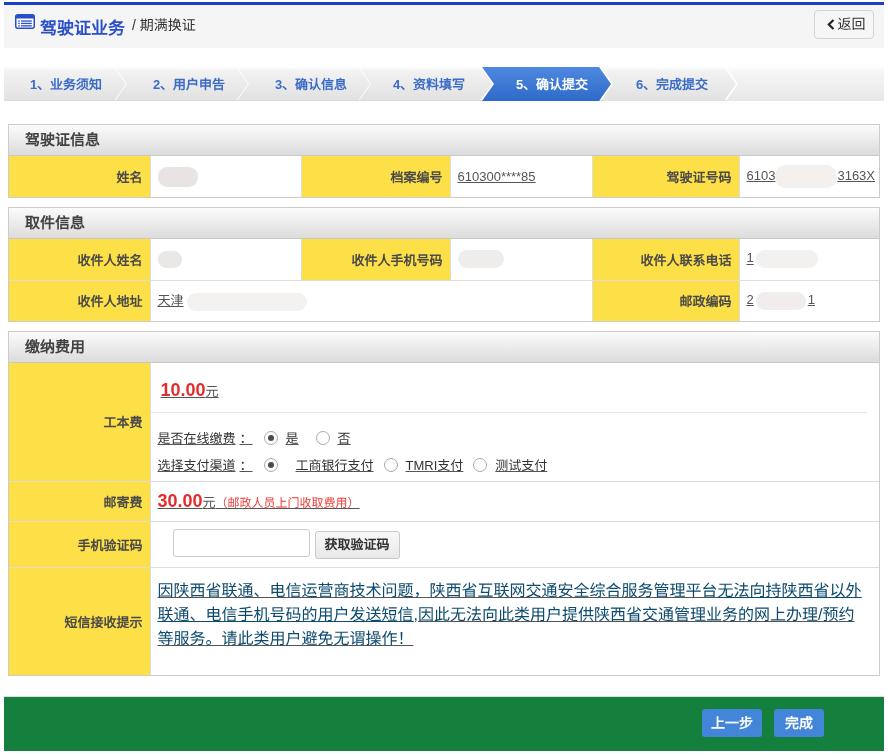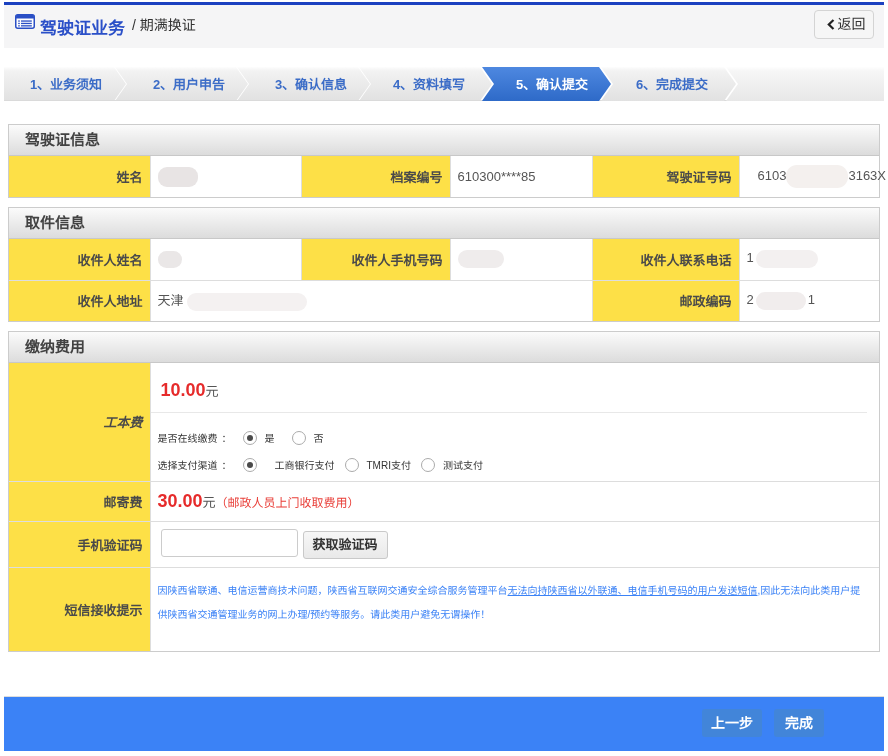--- a/index.html
+++ b/index.html
@@ -18,34 +18,34 @@
 .content { margin-top:23px; }
 .panel { border:1px solid #ccc; margin:0 8px 9px 8px; }
 .panel-h { height:31px; line-height:29px; padding-left:16px; font-weight:bold; font-size:15px; color:#424242; background:linear-gradient(#fbfbfb,#dcdcdc); border-bottom:1px solid #c8c8c8; }
 table.info { width:100%; border-collapse:collapse; table-layout:fixed; }
 table.info td { border:1px solid #ddd; font-size:13px; vertical-align:middle; }
 table.info tr td:first-child { border-left:none; }
 table.info tr td:last-child { border-right:none; }
 table.info tr:first-child td { border-top:none; }
 table.info tr:last-child td { border-bottom:none; }
 td.lb { background:#fde047; text-align:right; padding-right:7px; font-weight:bold; color:#4a4a4a; }
-td.vl { background:#fff; padding-left:7px; color:#555; font-size:13px; }
+td.vl { background:#fff; padding-left:7px; color:#555; font-size:13px;text-decoration:underline; }
 .h41 td { height:41px; }
 .blob { display:inline-block; vertical-align:middle; border-radius:9px; }
 .red { color:#e62b2b; font-weight:bold; font-size:18px; }
 .redn { color:#e9403a; font-size:12px; font-weight:normal; }
 .fee-top { padding:11px 0 11px 10px; border-bottom:1px solid #e8e8e8; margin-right:12px; }
-.payline { padding-left:7px; display:flex; align-items:center; color:#333; font-size:10px; height:20px; } .payline span { flex:none; }
+.payline { padding-left:7px; display:flex; align-items:center; color:#333; font-size:13px; height:20px; } .payline span { flex:none; }
 .radio { display:inline-block; width:14px; height:14px; border:1px solid #ababab; border-radius:50%; background:#fff; position:relative; flex:none; }
 .radio.on::after { content:""; position:absolute; left:3px; top:3px; width:6px; height:6px; background:#4a4a4a; border-radius:50%; }
 .rlabel { margin:0 0 0 8px; color:#333; }
 input.code { width:137px; height:28px; border:1px solid #ccc; border-radius:3px; background:#fff; margin-left:10px; }
 .codebtn { display:inline-block; height:28px; line-height:26px; padding:0 9px; background:linear-gradient(#f7f7f7,#e9e9e9); border:1px solid #c9c9c9; border-radius:3px; font-size:13px; font-weight:bold; color:#333; margin-left:5px; vertical-align:middle; }
-.warn { color:#3b82f6; font-size:10px; line-height:24px; padding:11px 10px 24px 7px; }
-.footer { position:absolute; left:4px; right:4px; bottom:5px; height:55px; background:#3b82f6; border-top:1px solid #ddd; text-align:right; padding:12px 60px 0 0; }
+.warn { color:#0c4a6e; font-size:16px; line-height:24px; padding:11px 10px 24px 7px; }
+.footer { position:absolute; left:4px; right:4px; bottom:5px; height:55px; background:#15803d; border-top:1px solid #ddd; text-align:right; padding:12px 60px 0 0; }
 .bluebtn { display:inline-block; height:28px; line-height:28px; background:#4285d9; border-radius:3px; color:#fff; font-weight:bold; font-size:14px; text-align:center; }
 .btn1 { width:60px; margin-right:12px; }
 .btn2 { width:50px; }
 </style>
 </head>
 <body>
 <div class="topline"></div>
 <div class="header">
   <div class="hd-title">
     <svg width="20" height="15" viewBox="0 0 20 15">
@@ -111,21 +111,21 @@
           <col style="width:147px">
           <col>
         </colgroup>
       <tbody>
           <tr class="h41">
         <td class="lb">姓名</td>
         <td class="vl"><span class="blob" style="width:40px;height:20px;background:#e8e4e4;"></span></td>
         <td class="lb">档案编号</td>
         <td class="vl">610300****85</td>
         <td class="lb">驾驶证号码</td>
-        <td class="vl" style="padding-left:18px;white-space:nowrap;">6103<span class="blob" style="width:62px;height:23px;background:#f4f0ee;border-radius:11px;"></span>3163X</td>
+        <td class="vl" style="padding-left:7px;white-space:nowrap;">6103<span class="blob" style="width:62px;height:23px;background:#f4f0ee;border-radius:11px;"></span>3163X</td>
       </tr>
     </tbody>
       </table>
   </div>
   <div class="panel">
     <div class="panel-h">取件信息</div>
     <table class="info">
       <colgroup>
           <col style="width:141px">
           <col style="width:151px">
@@ -154,34 +154,34 @@
   </div>
   <div class="panel" style="margin-bottom:4px;">
     <div class="panel-h">缴纳费用</div>
     <table class="info">
       <colgroup>
           <col style="width:141px">
           <col>
         </colgroup>
       <tbody>
           <tr>
-        <td class="lb" style="height:118px;font-style:italic;">工本费</td>
+        <td class="lb" style="height:118px;">工本费</td>
         <td class="vl" style="padding-left:0;">
           <div class="fee-top"><span class="red">10.00</span><span style="color:#555;">元</span></div>
           <div class="payline" style="margin-top:15px;">是否在线缴费<span style="width:4px;"></span>：<span style="width:11px;"></span><span class="radio on"></span><span class="rlabel">是</span><span style="width:17px;"></span><span class="radio"></span><span class="rlabel">否</span></div>
           <div class="payline" style="margin-top:7px;">选择支付渠道<span style="width:4px;"></span>：<span style="width:11px;"></span><span class="radio on"></span><span class="rlabel" style="margin-left:18px;">工商银行支付</span><span style="width:10px;"></span><span class="radio"></span><span class="rlabel">TMRI支付</span><span style="width:10px;"></span><span class="radio"></span><span class="rlabel">测试支付</span></div>
         </td>
       </tr>
       <tr>
         <td class="lb" style="height:40px;">邮寄费</td>
         <td class="vl"><span class="red">30.00</span><span style="color:#555;">元</span><span class="redn">（邮政人员上门收取费用）</span></td>
       </tr>
       <tr>
         <td class="lb" style="height:46px;">手机验证码</td>
-        <td class="vl" style="padding-left:0;"><input class="code" type="text" style=""><span class="codebtn">获取验证码</span></td>
+        <td class="vl" style="padding-left:12px;"><input class="code" type="text" style=""><span class="codebtn">获取验证码</span></td>
       </tr>
       <tr>
         <td class="lb" style="height:68px;">短信接收提示</td>
         <td class="vl" style="padding-left:0;">
           <div class="warn">因陕西省联通、电信运营商技术问题，陕西省互联网交通安全综合服务管理平台<u>无法向持陕西省以外联通、电信手机号码的用户发送短信</u>,因此无法向此类用户提供陕西省交通管理业务的网上办理/预约等服务。请此类用户避免无谓操作！</div>
         </td>
       </tr>
     </tbody>
       </table>
   </div>

